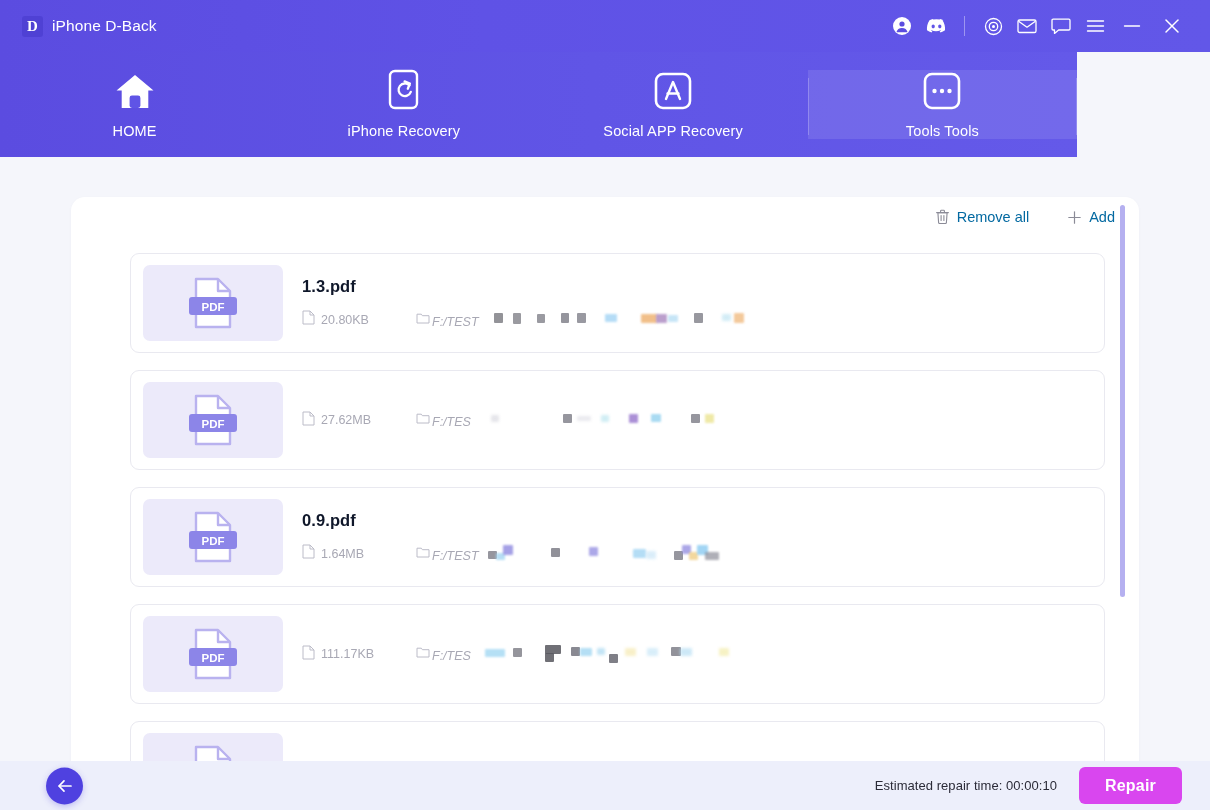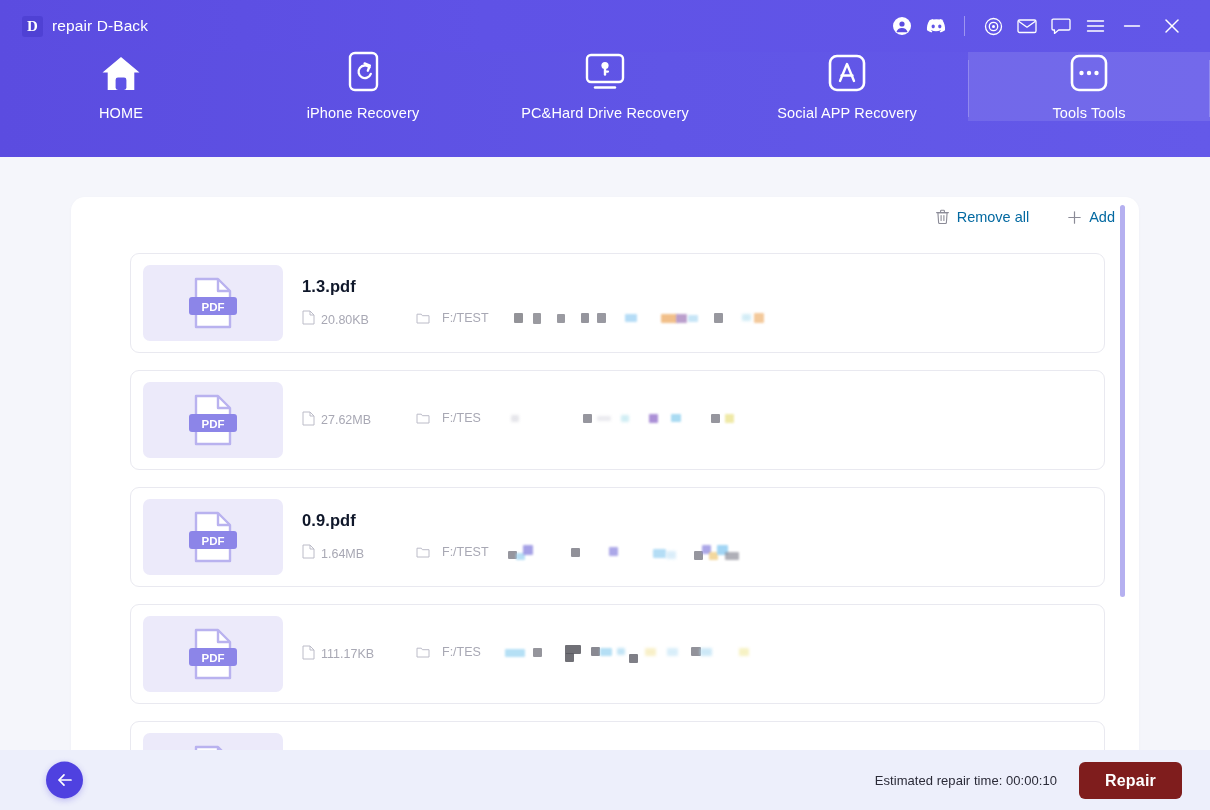--- a/index.html
+++ b/index.html
@@ -43,23 +43,23 @@
     cursor:pointer;
   }
   .tb-ico svg { display:block; }
   .tb-div {
     width:1px; height:20px; background:rgba(255,255,255,.38); margin:0 11px;
   }
   .tb-ico.wide { width:40px; }
 
   
   .navbar {
-    position:absolute; left:0; top:52px; width:1210px; height:105px;
+    position:absolute; left:0; top:52px; width:1077px; height:105px;
     background:linear-gradient(90deg,#5b4ce0 0%,#6055e6 55%,#6459e9 100%);
-    display:flex; align-items:flex-start;
+    display:flex; align-items:center;
   }
   .nav-item {
     flex:1 1 0; position:relative;
     display:flex; flex-direction:column; align-items:center; justify-content:center;
     gap:13px; cursor:pointer;
   }
   .nav-item.active { background:rgba(255,255,255,.10); }
   .nav-item.active::before,
   .nav-item.active::after {
     content:""; position:absolute; top:8px; bottom:4px; width:1px;
@@ -116,70 +116,70 @@
   }
   .finfo { margin-left:19px; flex:1 1 auto; min-width:0; }
   .fname {
     font-size:16.5px; font-weight:700; color:#0f172a; letter-spacing:.1px;
     margin-bottom:14px;
   }
   .fmeta { display:flex; align-items:center; }
   .meta-chunk { display:flex; align-items:center; gap:6px; }
   .meta-chunk.size { width:114px; }
   .meta-txt { font-size:12.5px; color:#a8a8b4; white-space:nowrap; }
-  .path-wrap { display:flex; align-items:flex-start; gap:12px; position:relative; }
+  .path-wrap { display:flex; align-items:flex-end; gap:2px; position:relative;font-style:italic; }
   .redact { position:relative; height:18px; margin-left:2px; }
   .blk {
     position:absolute; border-radius:1px;
   }
 
   
   .scrollbar {
     position:absolute; right:14px; top:8px; width:5px; bottom:96px;
   }
   .scroll-thumb {
     position:absolute; left:0; top:0; width:5px; height:392px;
     background:#b5b0f0; border-radius:3px; cursor:pointer;
   }
 
   
   .footer {
-    position:absolute; left:0; bottom:0; width:1210px; height:60px;
+    position:absolute; left:0; bottom:0; width:1210px; height:49px;
     background:#edeffb;
     display:flex; align-items:center;
   }
   .back-btn {
     position:absolute; left:46px; top:50%; transform:translateY(-50%);
     width:37px; height:37px; border-radius:50%;
     background:#4f41e0; display:flex; align-items:center; justify-content:center;
     cursor:pointer;
     box-shadow:0 2px 6px rgba(79,65,224,.30);
   }
   .foot-right {
     margin-left:auto; display:flex; align-items:center; gap:22px; padding-right:28px;
   }
   .est-txt { font-size:13px; color:#2b2b38; letter-spacing:.05px; }
   .repair-btn {
-    background:#7f1d1d; color:#ffffff;
+    background:#d946ef; color:#ffffff;
     font-size:16px; font-weight:700;
     padding:0 26px; height:37px; line-height:37px;
     border-radius:6px; border:none; cursor:pointer;
     font-family:"Liberation Sans", sans-serif;
     letter-spacing:.2px;
   }
 </style>
 </head>
 <body>
 
 <div class="app">
 
   <div class="titlebar">
     <div class="brand">
       <div class="brand-logo">D</div>
-      <div class="brand-title">repair D-Back</div>
+      <div class="brand-title">iPhone D-Back</div>
     </div>
 
     <div class="tb-icons">
       <div class="tb-ico">
         <svg width="20" height="20" viewBox="0 0 20 20">
           <circle cx="10" cy="10" r="9" fill="#ffffff"></circle>
           <circle cx="10" cy="8" r="2.6" fill="#5b4ce0"></circle>
           <path d="M4.4 16.2a5.8 5.8 0 0 1 11.2 0z" fill="#5b4ce0"></path>
         </svg>
       </div>
@@ -248,32 +248,20 @@
       <div class="nav-ico">
         <svg width="31" height="41" viewBox="0 0 31 41">
           <rect x="2" y="2" width="27" height="37" rx="5" fill="none" stroke="#ffffff" stroke-width="2.4"></rect>
           <path d="M21.5 16.5a6.3 6.3 0 1 0 1.3 6.4" fill="none" stroke="#ffffff" stroke-width="2.3" stroke-linecap="round"></path>
           <path d="M16.6 12.4l5.3 2.1-2.1 5.2" fill="none" stroke="#ffffff" stroke-width="2.3" stroke-linecap="round" stroke-linejoin="round"></path>
         </svg>
       </div>
       <div class="nav-label">iPhone Recovery</div>
     </div>
 
-    <div class="nav-item">
-      <div class="nav-ico">
-        <svg width="42" height="39" viewBox="0 0 42 39">
-          <rect x="3" y="2" width="36" height="27" rx="4" fill="none" stroke="#ffffff" stroke-width="2.4"></rect>
-          <circle cx="21" cy="12.5" r="3.6" fill="#ffffff"></circle>
-          <path d="M21 15.5v6" stroke="#ffffff" stroke-width="2.4" stroke-linecap="round"></path>
-          <path d="M21 18.6h3" stroke="#ffffff" stroke-width="2.2" stroke-linecap="round"></path>
-          <line x1="11" y1="34.5" x2="31" y2="34.5" stroke="#ffffff" stroke-width="2.4" stroke-linecap="round"></line>
-        </svg>
-      </div>
-      <div class="nav-label">PC&amp;Hard Drive Recovery</div>
-    </div>
 
     <div class="nav-item">
       <div class="nav-ico">
         <svg width="38" height="38" viewBox="0 0 38 38">
           <rect x="2" y="2" width="34" height="34" rx="7" fill="none" stroke="#ffffff" stroke-width="2.6"></rect>
           <path d="M12 27 19 10l7 17" fill="none" stroke="#ffffff" stroke-width="2.4" stroke-linecap="round" stroke-linejoin="round"></path>
           <line x1="13.6" y1="21.5" x2="24.4" y2="21.5" stroke="#ffffff" stroke-width="2.4" stroke-linecap="round"></line>
         </svg>
       </div>
       <div class="nav-label">Social APP Recovery</div>

